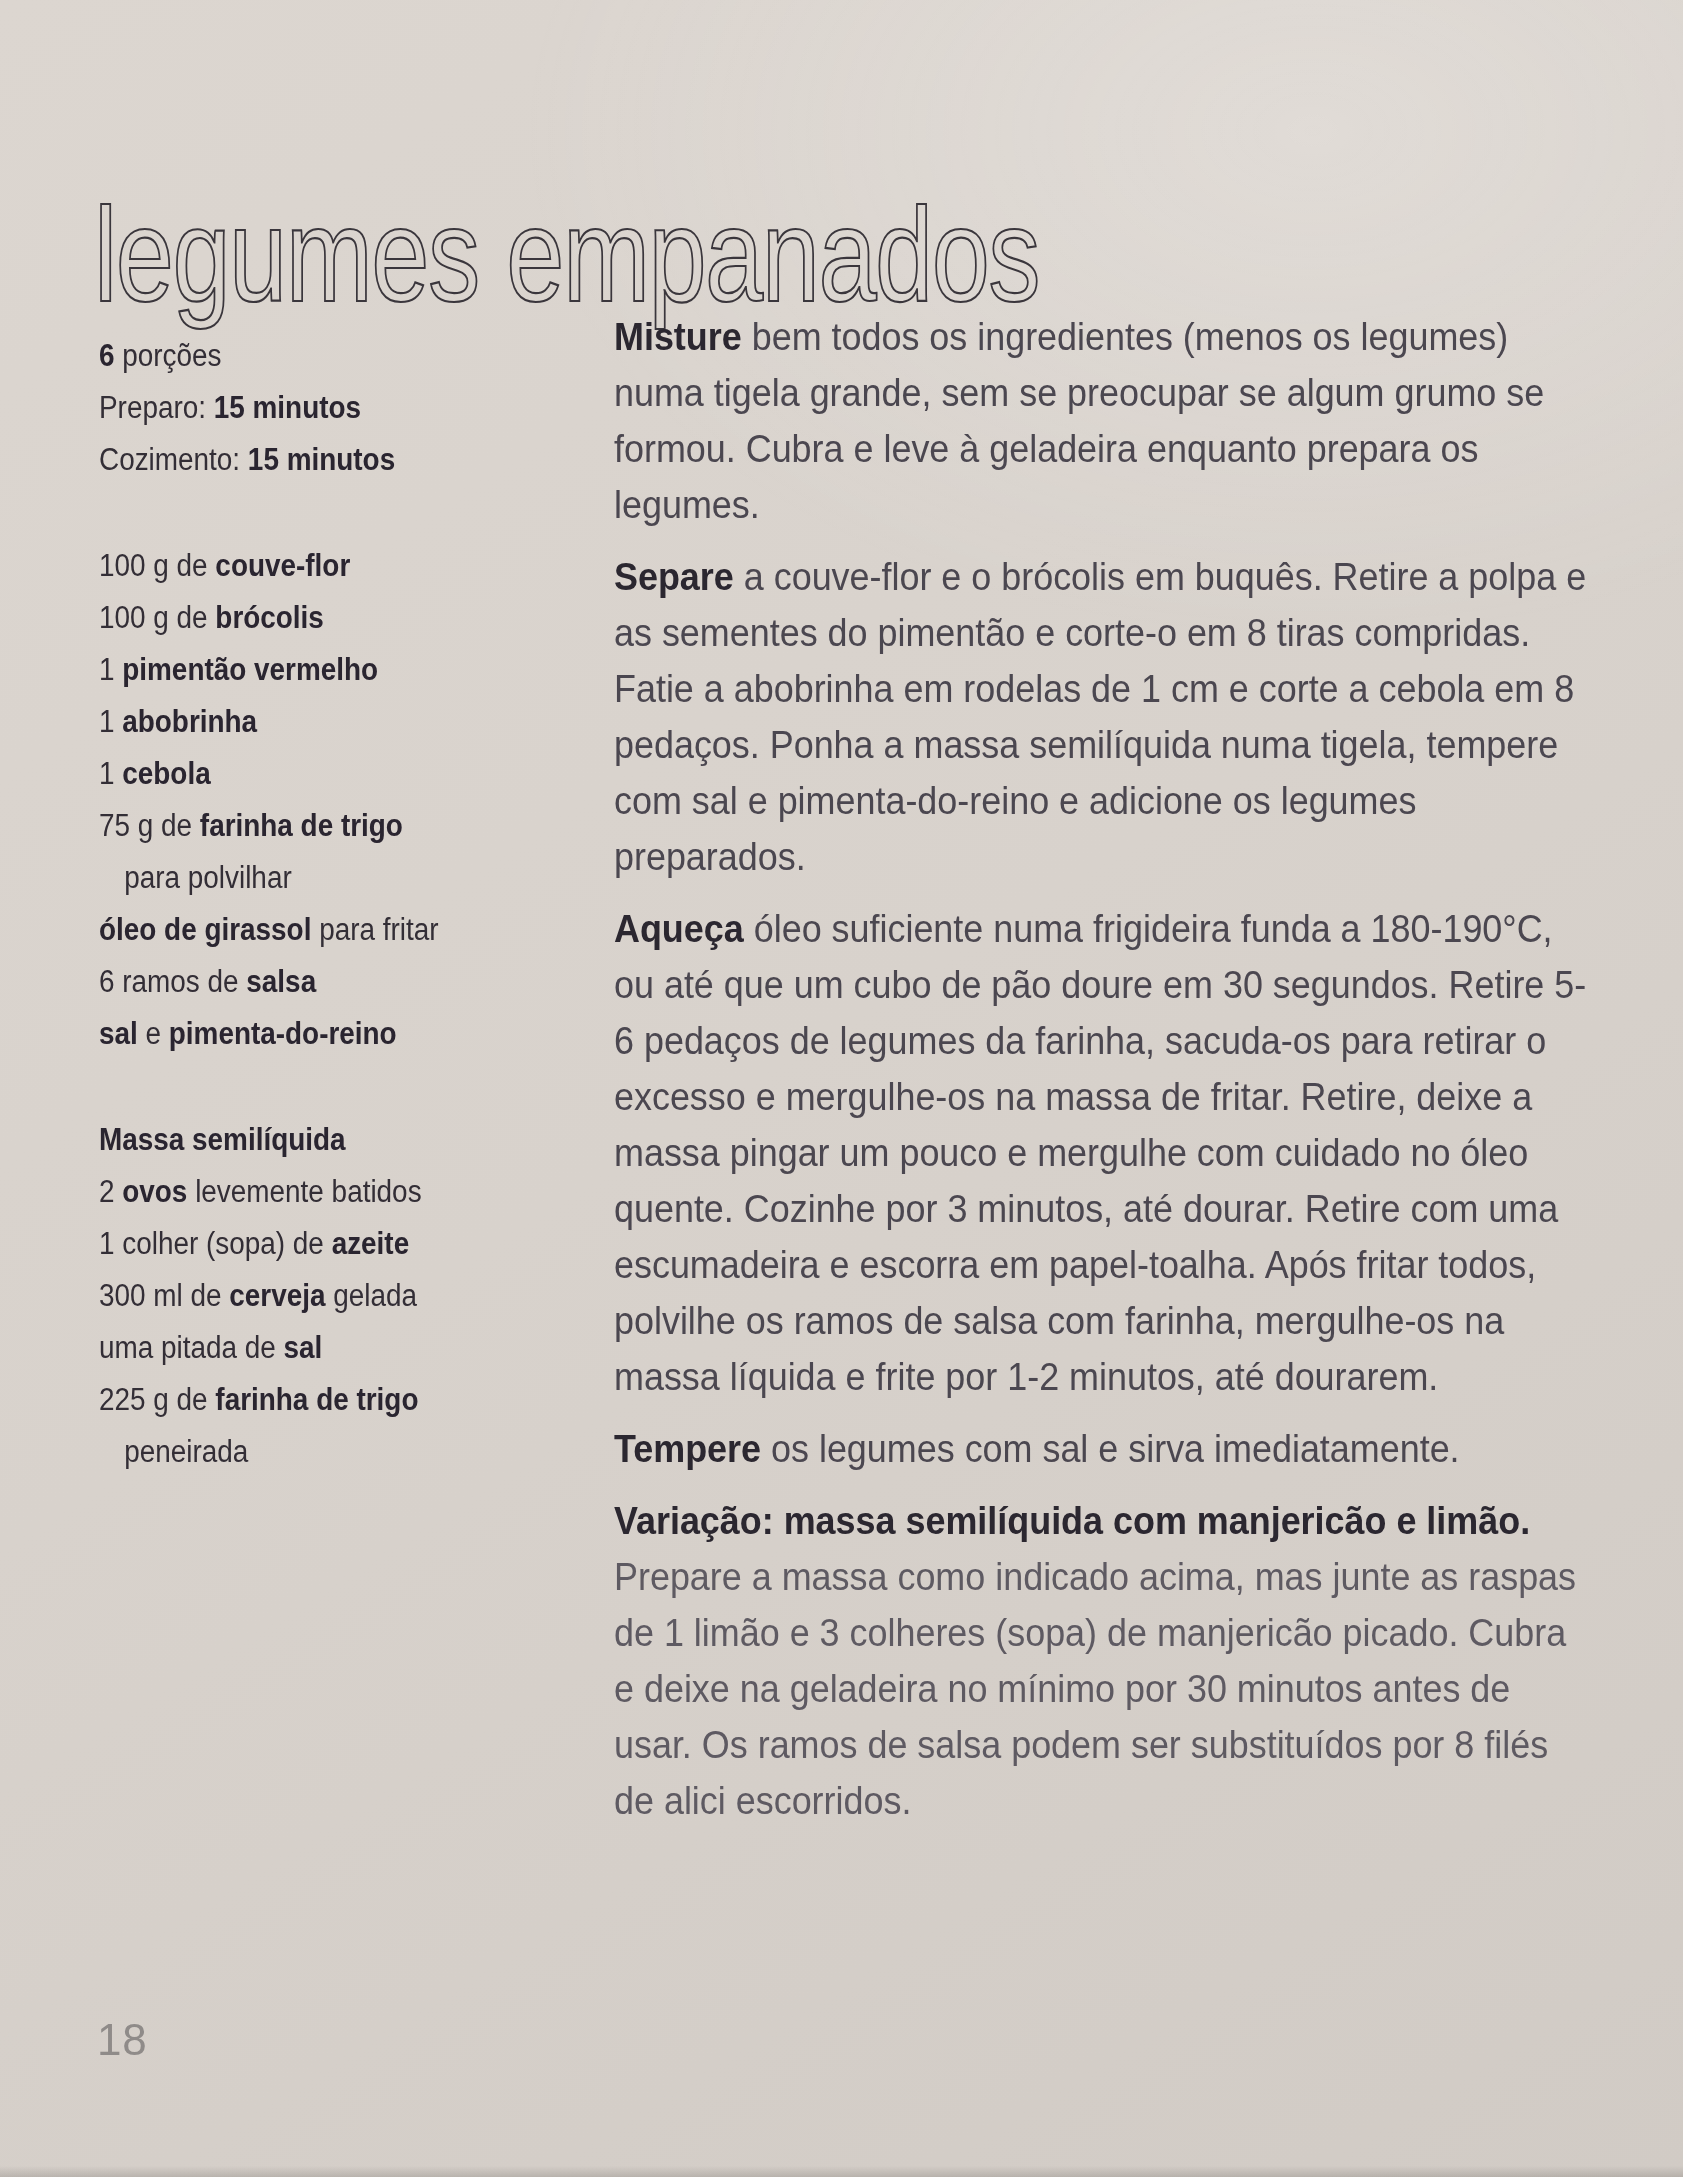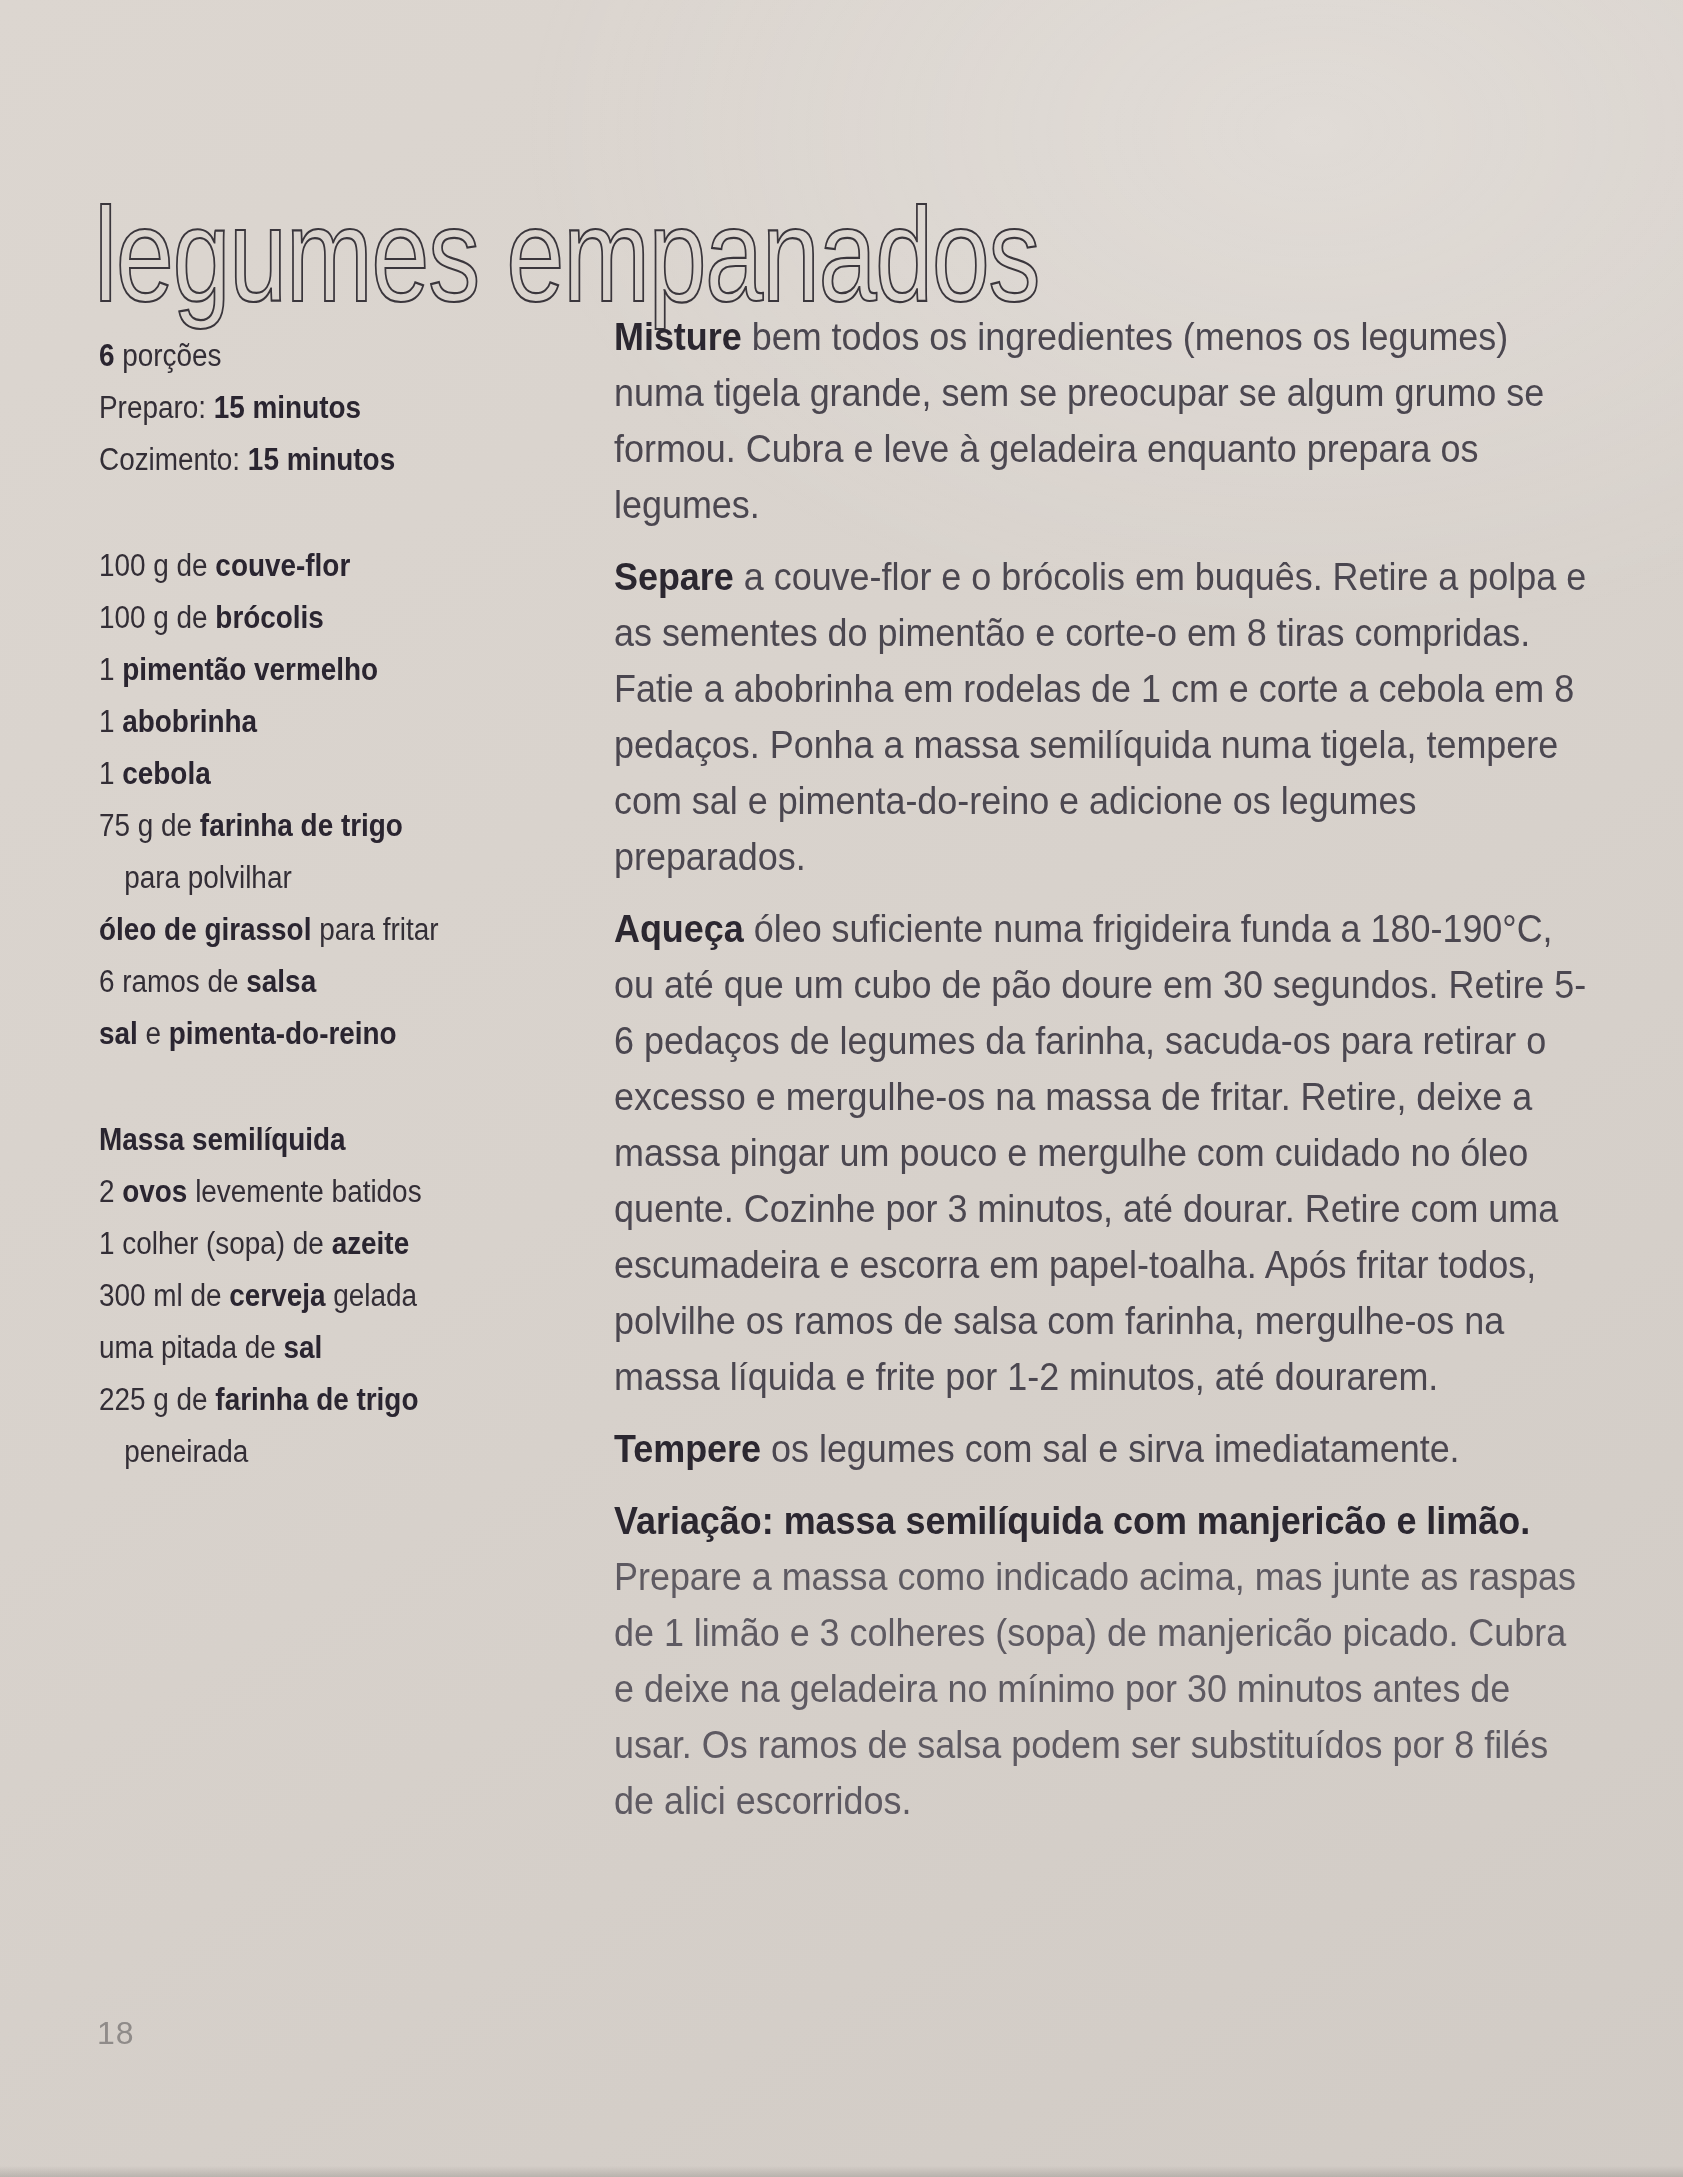--- a/index.html
+++ b/index.html
@@ -39,21 +39,21 @@
     position: absolute; left: 614px; top: 309px; width: 1034px;
     font-size: 38px; line-height: 56px;
     color: #4b4750;
     transform: scaleX(0.945); transform-origin: left top;
   }
   .right-col p { margin: 0 0 16px 0; }
   .right-col .lead { font-weight: bold; color: #2b2730; }
   .right-col .muted { color: #5e5a62; }
   .page-number {
     position: absolute; left: 97px; top: 2015px;
-    font-size: 32px; color: #8f8b89; letter-spacing: 0.9px;
+    font-size: 44px; color: #8f8b89; letter-spacing: 0.9px;
   }
 </style>
 </head>
 <body>
 
 <h1 class="title">legumes empanados</h1>
 
 <div class="left-col">
 
   <div>

